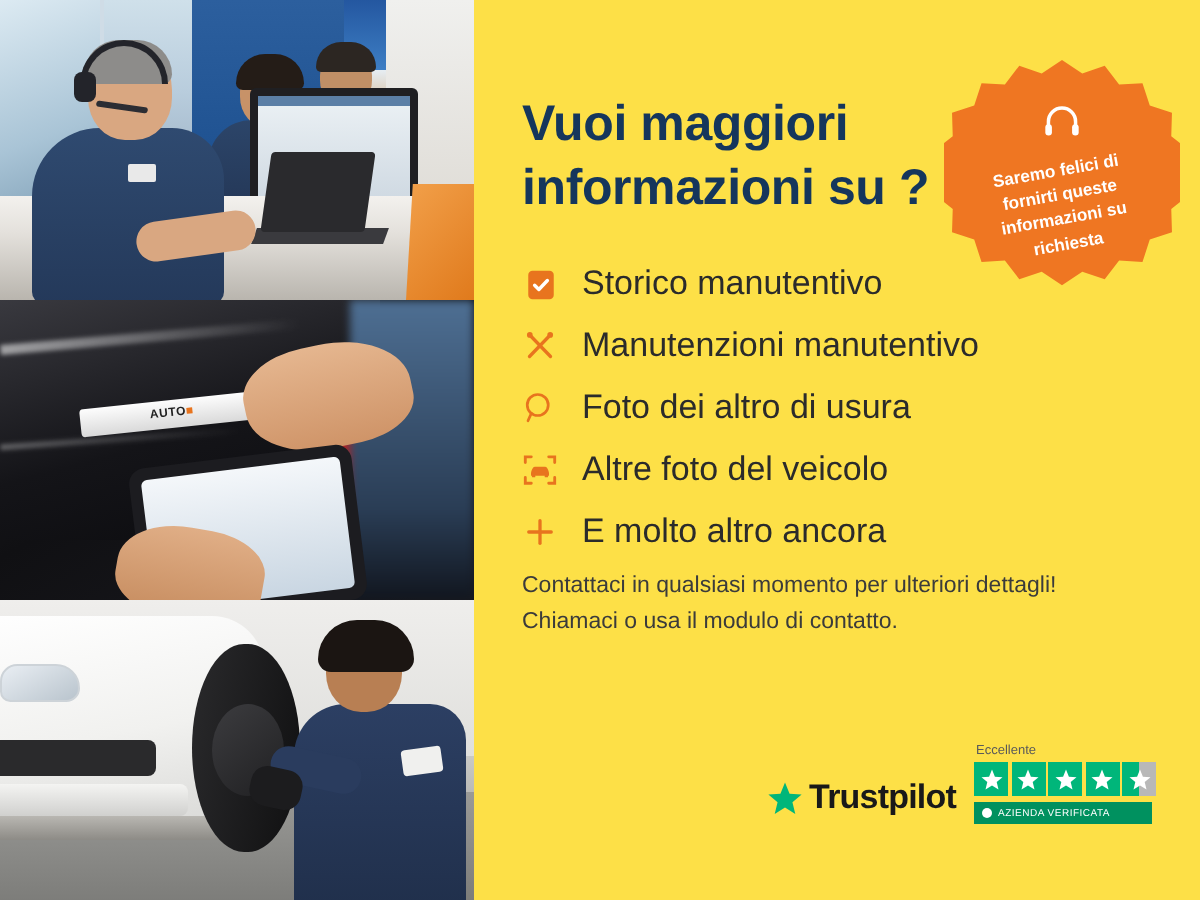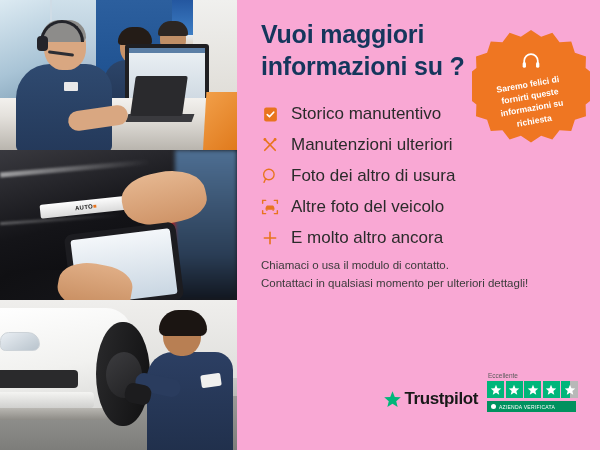--- a/index.html
+++ b/index.html
@@ -277,22 +277,22 @@
   }
   .p3-cabinet {
     position: absolute; right: 0; bottom: 28px; width: 96px; height: 44px;
     background: linear-gradient(180deg,#c9c9c6,#a5a5a1);
   }
 
   
   .content {
     position: relative;
     flex: 1 1 auto;
-    background: #f9a8d4;
-    padding: 18px 22px 0 24px;
+    background: #fde047;
+    padding: 46px 22px 0 24px;
   }
   .headline {
     font-size: 25px;
     line-height: 1.28;
     font-weight: bold;
     color: #15365c;
     letter-spacing: -0.2px;
     max-width: 210px;
   }
   .feature-list {
@@ -505,21 +505,21 @@
         <span class="feature-ico">
           <svg width="18" height="18" viewBox="0 0 24 24">
             <g stroke="#e8741e" stroke-width="2.2" stroke-linecap="round">
               <path d="M5 4.5L19 19"></path>
               <path d="M19 4.5L5 19"></path>
             </g>
             <circle cx="5.2" cy="4.6" r="1.9" fill="#e8741e"></circle>
             <circle cx="18.8" cy="4.6" r="1.9" fill="#e8741e"></circle>
           </svg>
         </span>
-        <span class="feature-label">Manutenzioni ulteriori</span>
+        <span class="feature-label">Manutenzioni manutentivo</span>
       </div>
 
       <div class="feature-row">
         <span class="feature-ico">
           <svg width="18" height="18" viewBox="0 0 24 24">
             <circle cx="10.5" cy="10" r="7" fill="none" stroke="#e8741e" stroke-width="1.8"></circle>
             <path d="M6.2 15.6L4 20.5" stroke="#e8741e" stroke-width="1.8" stroke-linecap="round"></path>
           </svg>
         </span>
         <span class="feature-label">Foto dei altro di usura</span>
@@ -551,22 +551,22 @@
             </g>
           </svg>
         </span>
         <span class="feature-label">E molto altro ancora</span>
       </div>
 
     </div>
 
 
     <div class="sub-copy">
+      <div>Contattaci in qualsiasi momento per ulteriori dettagli!</div>
       <div>Chiamaci o usa il modulo di contatto.</div>
-      <div>Contattaci in qualsiasi momento per ulteriori dettagli!</div>
     </div>
 
     <div class="trust">
       <div class="trust-logo">
         <svg width="19" height="19" viewBox="0 0 24 24">
           <path d="M12 1.6l2.9 7.1 7.6.5-5.8 4.9 1.8 7.4L12 17.4 5.5 21.5l1.8-7.4L1.5 9.2l7.6-.5z" fill="#00b67a"></path>
         </svg>
         <span class="trust-name">Trustpilot</span>
       </div>
 

